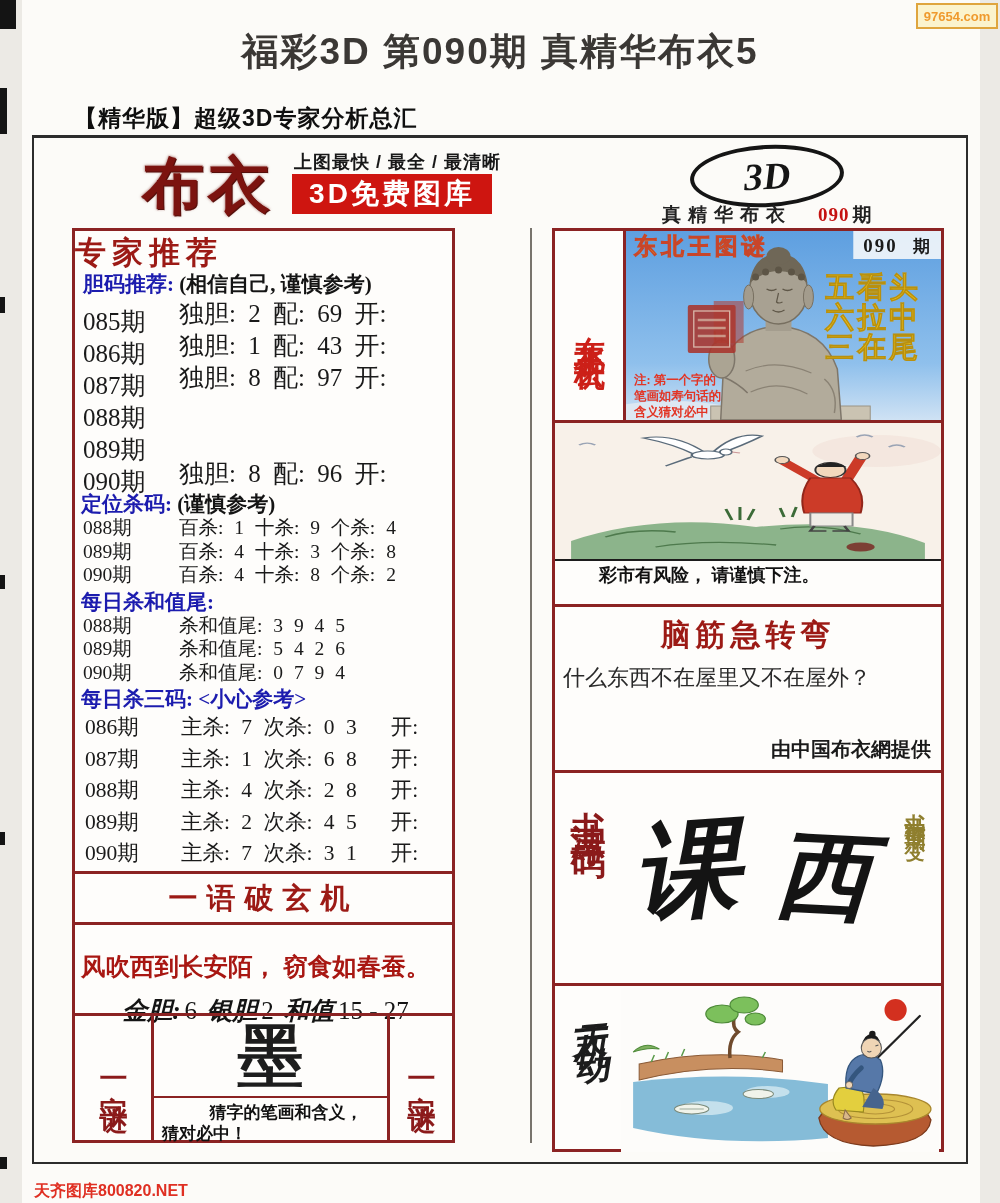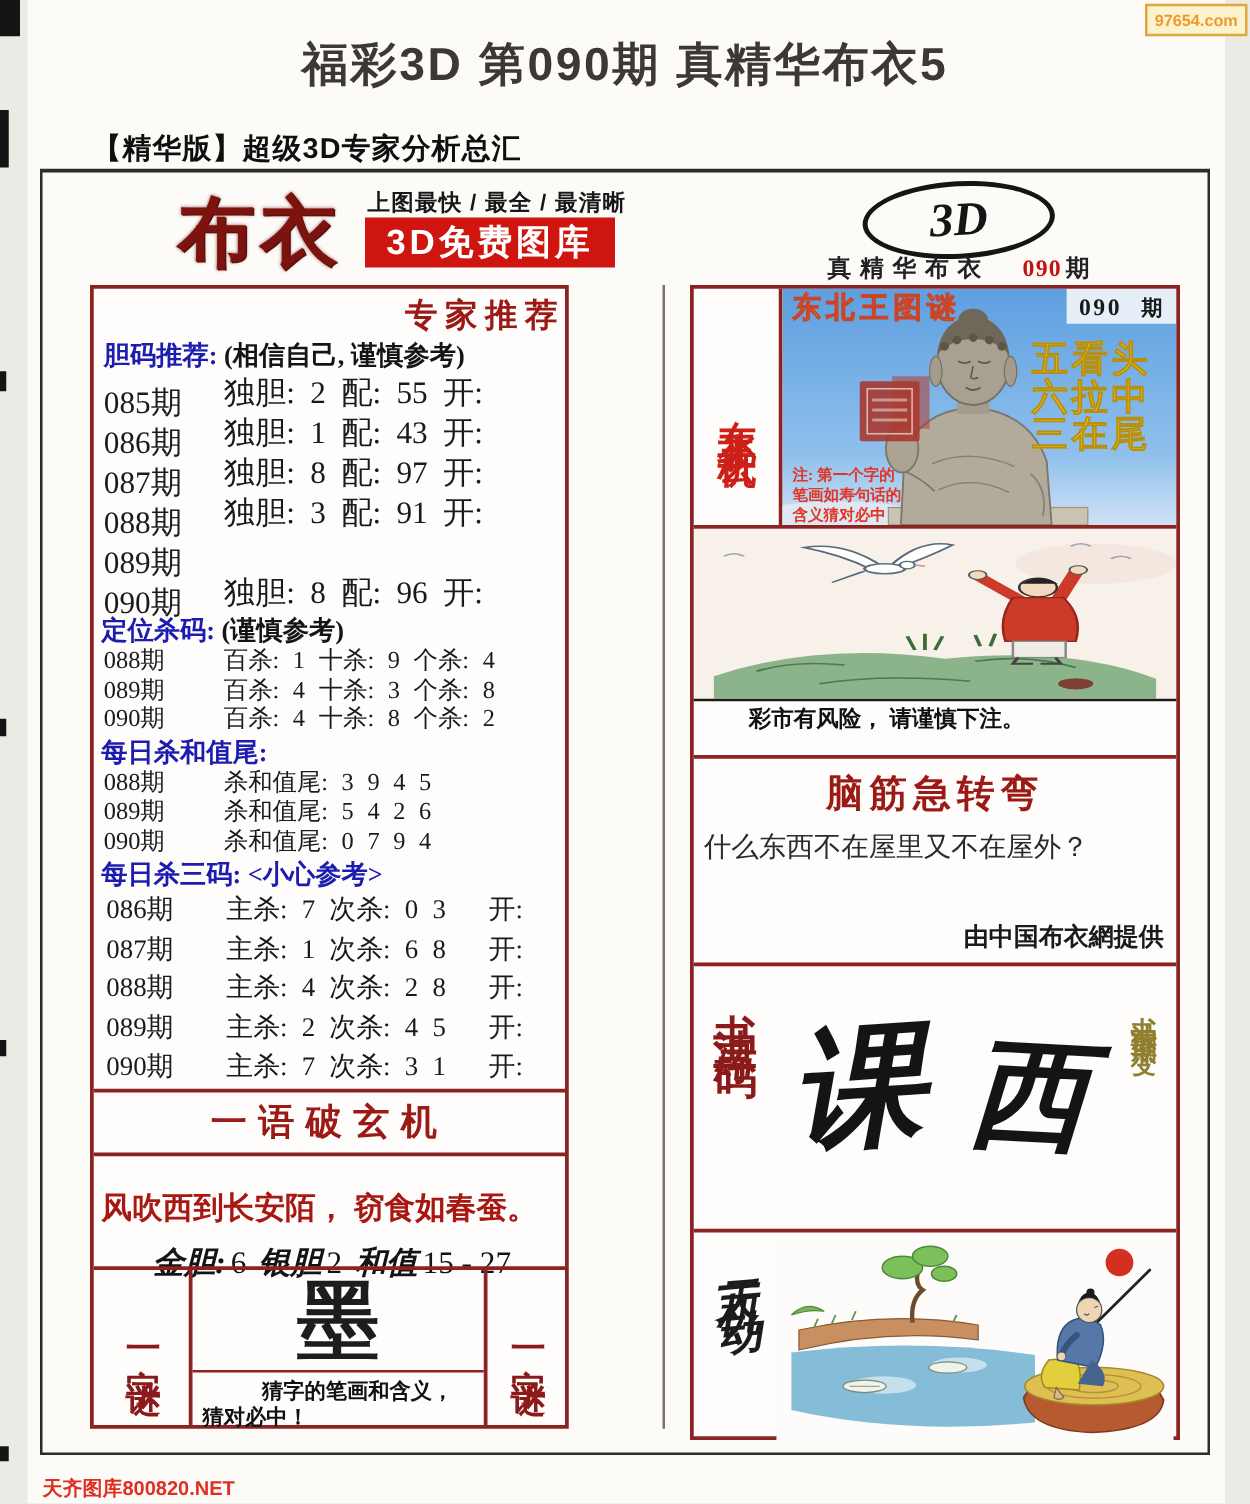--- a/index.html
+++ b/index.html
@@ -31,21 +31,21 @@
         border-radius:50%;transform:rotate(-3deg);display:flex;align-items:center;justify-content:center;}
   .oval span{font:bold italic 38px "Liberation Serif",serif;color:#151515;}
   .edition-line{position:absolute;left:662px;top:202px;display:flex;align-items:baseline;}
   .edition{font-weight:bold;font-size:19px;letter-spacing:7px;color:#222;}
   .issue-red{font-weight:bold;font-size:19px;color:#c51210;margin-left:26px;letter-spacing:1px;}
   .issue-suf{font-weight:bold;font-size:19px;color:#222;margin-left:3px;}
 
   
   .left-box{position:absolute;left:72px;top:228px;width:383px;height:915px;background:#fefdfb;
             border:3px solid #8b2323;box-sizing:border-box;}
-  .lb-title{margin-top:4px;text-align:right;font-size:26px;font-weight:bold;color:#9c1a15;letter-spacing:6px;line-height:36px;}
+  .lb-title{margin-top:4px;text-align:left;font-size:31px;font-weight:bold;color:#9c1a15;letter-spacing:6px;line-height:36px;}
   .lb-sub{margin:0 0 0 8px;font-size:21px;line-height:26px;font-weight:bold;}
   .blue{color:#1c1cae;}
   .note-black{color:#141414;}
   .rowD{height:32px;display:flex;align-items:center;padding-left:8px;font-size:25px;}
   .rowD .lbl{width:96px;flex:none;margin-top:16px;}
   .rowS{height:23.5px;display:flex;align-items:center;padding-left:8px;font-size:19.5px;}
   .rowS .lbl{width:96px;flex:none;}
   .rowT{height:31.5px;display:flex;align-items:center;padding-left:10px;font-size:21.5px;}
   .rowT .lbl{width:96px;flex:none;}
   .rt{white-space:pre;word-spacing:6px;}
@@ -138,33 +138,32 @@
   <div class="col-line"></div>
 
   <div class="left-box">
     <div class="lb-title">专家推荐</div>
     <div class="lb-sub">
       <span class="blue">胆码推荐:</span>
       <span class="note-black">(相信自己, 谨慎参考)</span>
     </div>
     <div class="rowD">
         <span class="lbl">085期</span>
-        <span class="rt">独胆: 2 配: 55 开:</span>
+        <span class="rt">独胆: 2 配: 69 开:</span>
       </div>
     <div class="rowD">
         <span class="lbl">086期</span>
         <span class="rt">独胆: 1 配: 43 开:</span>
       </div>
     <div class="rowD">
         <span class="lbl">087期</span>
         <span class="rt">独胆: 8 配: 97 开:</span>
       </div>
     <div class="rowD">
         <span class="lbl">088期</span>
-        <span class="rt">独胆: 3 配: 91 开:</span>
       </div>
     <div class="rowD">
         <span class="lbl">089期</span>
       </div>
     <div class="rowD">
         <span class="lbl">090期</span>
         <span class="rt">独胆: 8 配: 96 开:</span>
       </div>
 
     <div class="lb-h2">

